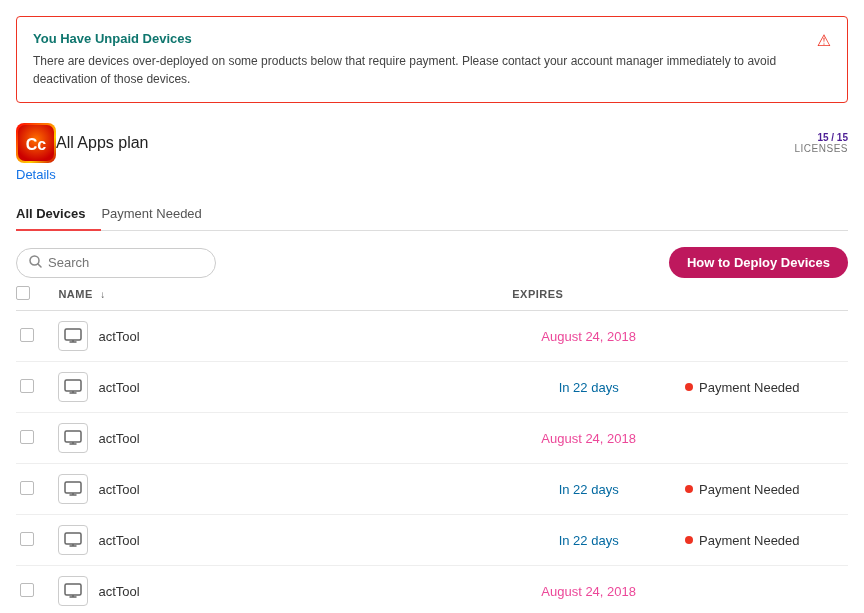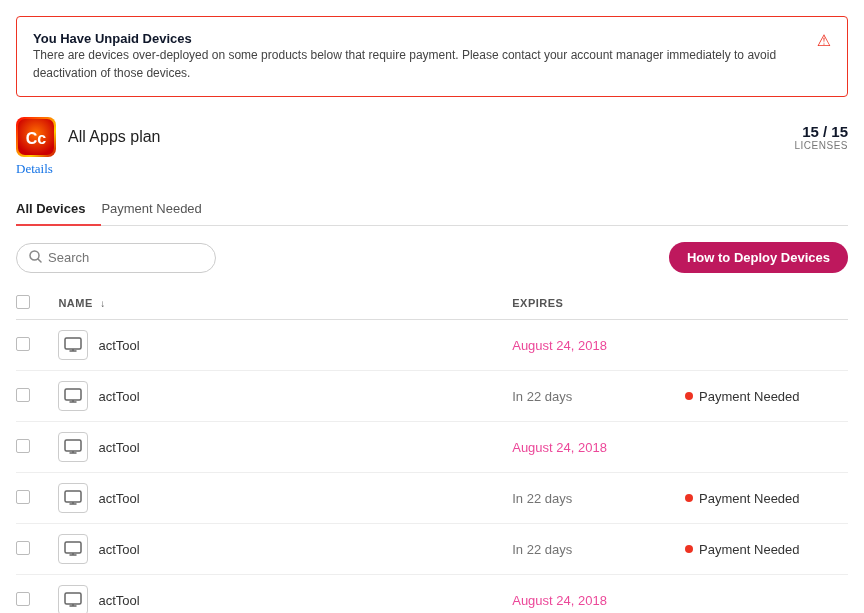--- a/index.html
+++ b/index.html
@@ -22,21 +22,22 @@
       border: 1.5px solid #e32;
       border-radius: 4px;
       padding: 14px 16px;
       margin-bottom: 20px;
       background: #fff;
       position: relative;
     }
     .alert-banner-title {
       font-weight: 700;
       font-size: 13px;
-      color: #0f172a;
+      margin-bottom: 6px;
+      color: #0f766e;
     }
     .alert-banner-body {
       font-size: 12px;
       color: #444;
       line-height: 1.5;
     }
     .alert-icon {
       position: absolute;
       top: 14px;
       right: 16px;
@@ -47,59 +48,57 @@
     
     .plan-header {
       display: flex;
       align-items: center;
       justify-content: space-between;
       margin-bottom: 4px;
     }
     .plan-header-left {
       display: flex;
       align-items: center;
-      gap: 12px;
     }
     .plan-logo {
       width: 40px;
       height: 40px;
       border-radius: 8px;
       background: linear-gradient(135deg, #ff0000, #ff6600, #ffcc00, #cc0000);
       display: flex;
       align-items: center;
       justify-content: center;
       font-size: 22px;
     }
     .plan-title {
       font-size: 16px;
       font-weight: 400;
       color: #222;
     }
     .plan-licenses {
       text-align: right;
     }
     .plan-licenses-count {
-      font-size: 15px;
+      font-size: 10px;
       font-weight: 600;
-      color: #0f172a;
+      color: #4c1d95;
     }
     .plan-licenses-label {
       font-size: 10px;
       color: #777;
       letter-spacing: 0.5px;
       text-transform: uppercase;
     }
     .details-link {
       color: #1473e6;
       font-size: 13px;
       cursor: pointer;
       text-decoration: none;
       display: inline-block;
       margin-bottom: 16px;
-      font-family: Liberation Serif, serif;
     }
 
     
     .tabs-bar {
       display: flex;
       gap: 0;
       border-bottom: 1px solid #ddd;
       margin-bottom: 16px;
     }
     .tab {
@@ -117,21 +116,20 @@
     }
     .tab:first-child {
       padding-left: 0;
     }
 
     
     .toolbar {
       display: flex;
       align-items: center;
       justify-content: space-between;
-      margin-bottom: 14px;
     }
     .search-box {
       display: flex;
       align-items: center;
       border: 1px solid #ccc;
       border-radius: 16px;
       padding: 6px 12px;
       width: 200px;
       background: #fff;
     }
@@ -189,20 +187,21 @@
     .devices-table th.col-status {
       width: 160px;
     }
     .devices-table tbody tr {
       border-bottom: 1px solid #eee;
     }
     .devices-table td {
       padding: 10px 10px;
       vertical-align: middle;
       font-size: 13px;
+      text-align: center;
     }
     .devices-table td.col-check {
       padding-left: 0;
       width: 30px;
     }
 
     
     .row-checkbox {
       width: 14px;
       height: 14px;
@@ -233,21 +232,21 @@
     }
     .device-name-text {
       font-size: 13px;
       color: #333;
     }
 
     .expires-normal {
       color: #ec4899;
     }
     .expires-warning {
-      color: #737373;
+      color: #0369a1;
       font-weight: 500;
     }
     .status-payment {
       display: flex;
       align-items: center;
       gap: 6px;
       color: #333;
       font-size: 13px;
     }
     .status-dot {

